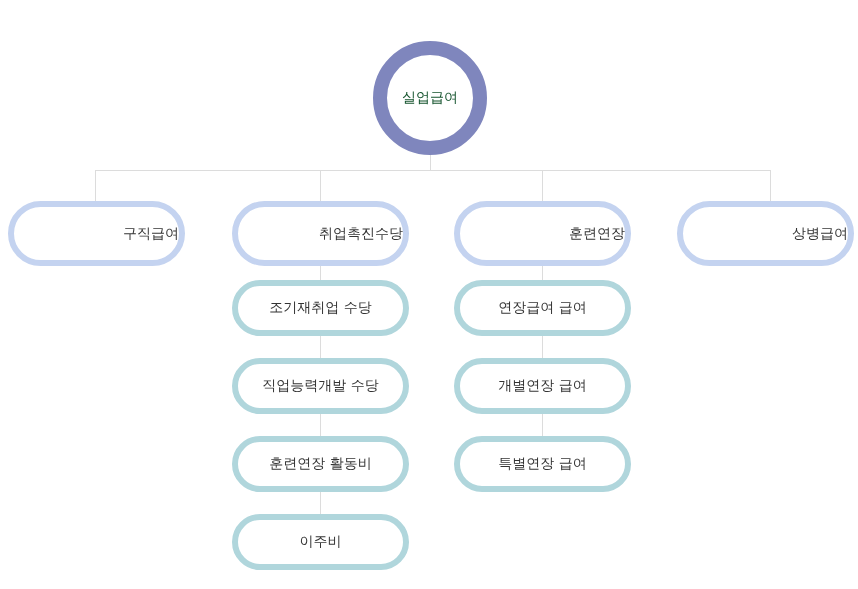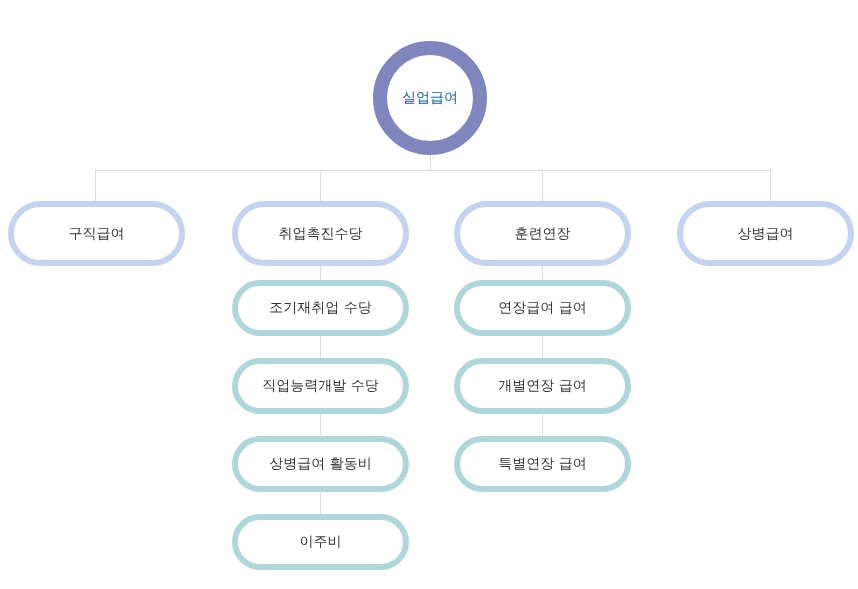--- a/index.html
+++ b/index.html
@@ -2,25 +2,25 @@
 <html><head>
 <meta charset="utf-8">
 <style>
   html, body { margin:0; padding:0; background:#ffffff; }
   body { width:858px; height:589px; position:relative; overflow:hidden;
          font-family:"DejaVu Sans", "Liberation Sans", sans-serif; }
   .line { position:absolute; background:#dcdcdc; }
   .root { position:absolute; left:373px; top:41px; width:114px; height:114px;
           box-sizing:border-box; border:14px solid #7f86bd; border-radius:50%;
           background:#fff; display:flex; align-items:center; justify-content:center;
-          font-size:14px; color:#0369a1; }
+          font-size:14px; color:#14532d; }
   .node { position:absolute; box-sizing:border-box; background:#fff;
           border-radius:34px; display:flex; align-items:center; justify-content:center;
           font-size:14px; color:#333; }
-  .lvl1 { border:6px solid #c4d3f0; width:177px; height:65px; top:201px; }
+  .lvl1 { border:6px solid #c4d3f0; width:177px; height:65px; top:201px;justify-content:flex-end; }
   .lvl2 { border:6px solid #b0d6dc; width:177px; height:56px; }
 </style>
 </head>
 <body>
 
 <div class="line" style="left:430px;top:155px;width:1px;height:16px;"></div>
 <div class="line" style="left:95px;top:170px;width:676px;height:1px;"></div>
 <div class="line" style="left:95px;top:170px;width:1px;height:32px;"></div>
 <div class="line" style="left:320px;top:170px;width:1px;height:32px;"></div>
 <div class="line" style="left:542px;top:170px;width:1px;height:32px;"></div>
@@ -45,21 +45,21 @@
   <span>상병급여</span>
 </div>
 
 <div class="node lvl2" style="left:232px;top:280px;">
   <span>조기재취업 수당</span>
 </div>
 <div class="node lvl2" style="left:232px;top:358px;">
   <span>직업능력개발 수당</span>
 </div>
 <div class="node lvl2" style="left:232px;top:436px;">
-  <span>상병급여 활동비</span>
+  <span>훈련연장 활동비</span>
 </div>
 <div class="node lvl2" style="left:232px;top:514px;">
   <span>이주비</span>
 </div>
 
 <div class="node lvl2" style="left:454px;top:280px;">
   <span>연장급여 급여</span>
 </div>
 <div class="node lvl2" style="left:454px;top:358px;">
   <span>개별연장 급여</span>

